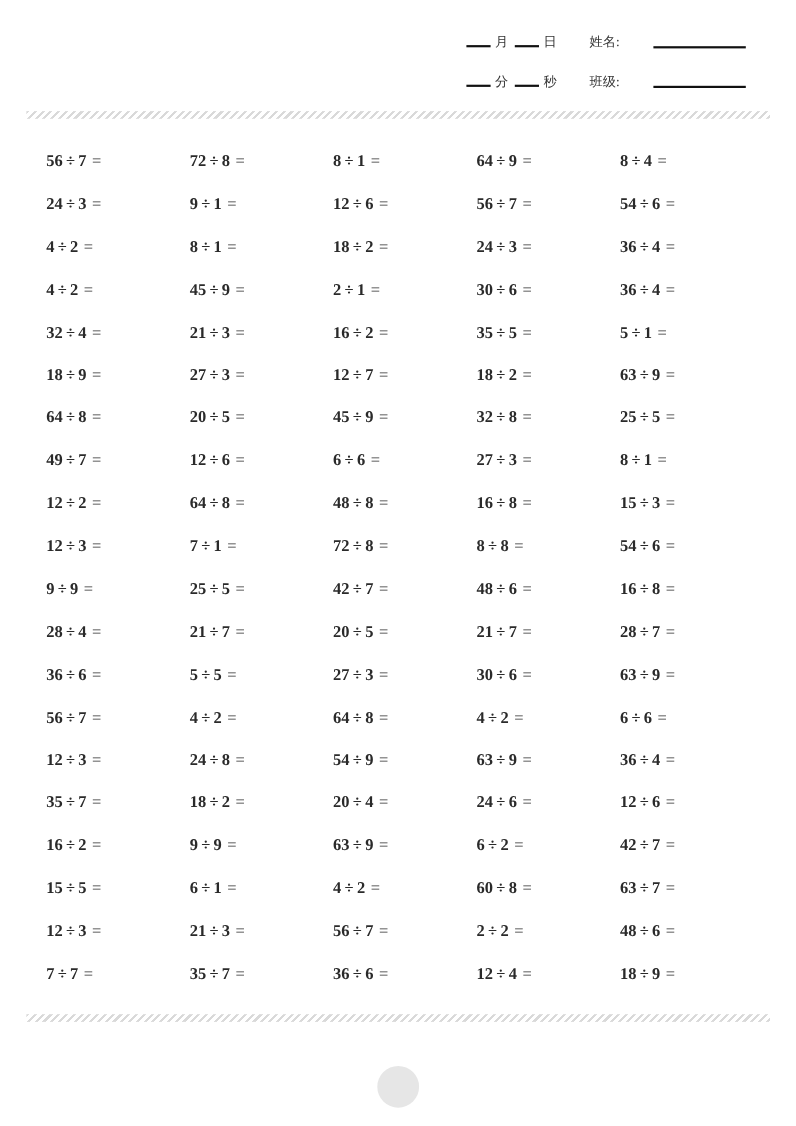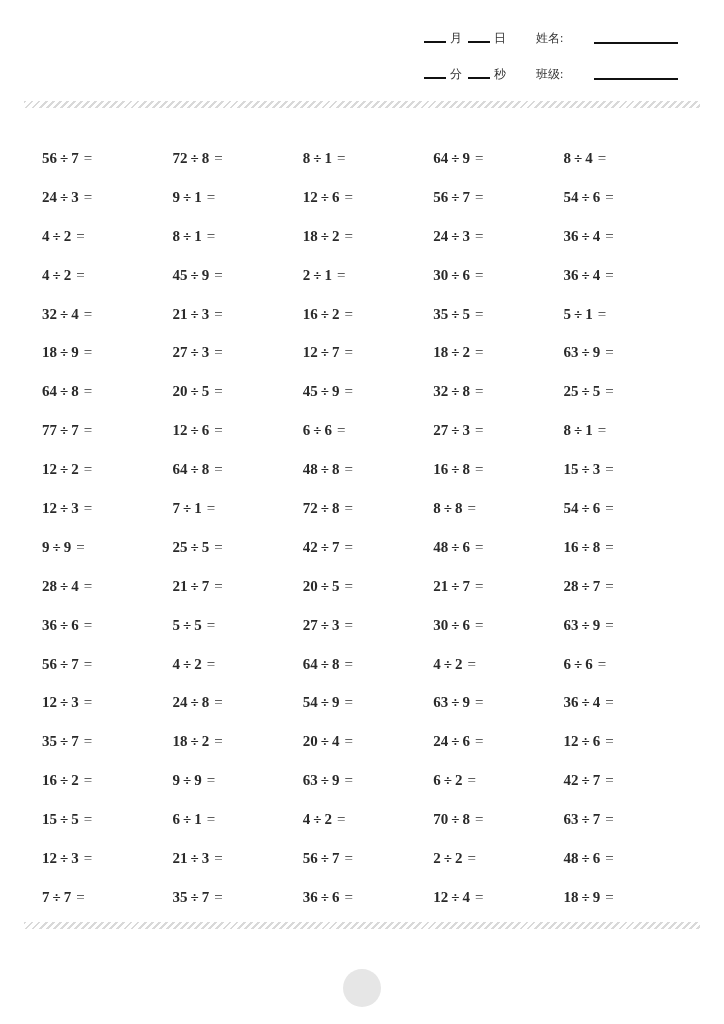--- a/index.html
+++ b/index.html
@@ -16,21 +16,21 @@
   .field { display: flex; align-items: center; margin-left: 26px; gap: 28px; }
   .field-label { display: inline-block; }
   .blank-long { display: inline-block; width: 84px; height: 0; border-bottom: 2px solid #111; margin-left: 3px; position: relative; top: 5px; }
 
   .hatch { position: absolute; left: 24px; width: 676px; height: 7px;
            background: repeating-linear-gradient(135deg, #d9d9d9 0 2px, #ffffff 2px 5px); }
   .hatch.top { top: 101px; }
   .hatch.bottom { top: 922px; }
 
   .grid { position: absolute; left: 42px; top: 139px; width: 660px; }
-  .grid-row { display: flex; height: 38.9px; align-items: center; }
+  .grid-row { display: flex; height: 38.9px; }
   .cell { width: 130.4px; font-size: 15px; font-weight: bold; color: #2a2a2a; white-space: nowrap; }
   .cell .op { margin: 0 3px; }
   .cell .eq { margin-left: 5px; font-weight: normal; }
 
   .page-circle { position: absolute; left: 343px; top: 969px; width: 38px; height: 38px;
                  border-radius: 50%; background: #e6e6e6; }
 </style>
 </head>
 <body>
 
@@ -102,21 +102,21 @@
       <div class="cell"><span class="num">63</span><span class="op">÷</span><span class="num">9</span><span class="eq">=</span></div>
     </div>
     <div class="grid-row">
       <div class="cell"><span class="num">64</span><span class="op">÷</span><span class="num">8</span><span class="eq">=</span></div>
       <div class="cell"><span class="num">20</span><span class="op">÷</span><span class="num">5</span><span class="eq">=</span></div>
       <div class="cell"><span class="num">45</span><span class="op">÷</span><span class="num">9</span><span class="eq">=</span></div>
       <div class="cell"><span class="num">32</span><span class="op">÷</span><span class="num">8</span><span class="eq">=</span></div>
       <div class="cell"><span class="num">25</span><span class="op">÷</span><span class="num">5</span><span class="eq">=</span></div>
     </div>
     <div class="grid-row">
-      <div class="cell"><span class="num">77</span><span class="op">÷</span><span class="num">7</span><span class="eq">=</span></div>
+      <div class="cell"><span class="num">49</span><span class="op">÷</span><span class="num">7</span><span class="eq">=</span></div>
       <div class="cell"><span class="num">12</span><span class="op">÷</span><span class="num">6</span><span class="eq">=</span></div>
       <div class="cell"><span class="num">6</span><span class="op">÷</span><span class="num">6</span><span class="eq">=</span></div>
       <div class="cell"><span class="num">27</span><span class="op">÷</span><span class="num">3</span><span class="eq">=</span></div>
       <div class="cell"><span class="num">8</span><span class="op">÷</span><span class="num">1</span><span class="eq">=</span></div>
     </div>
     <div class="grid-row">
       <div class="cell"><span class="num">12</span><span class="op">÷</span><span class="num">2</span><span class="eq">=</span></div>
       <div class="cell"><span class="num">64</span><span class="op">÷</span><span class="num">8</span><span class="eq">=</span></div>
       <div class="cell"><span class="num">48</span><span class="op">÷</span><span class="num">8</span><span class="eq">=</span></div>
       <div class="cell"><span class="num">16</span><span class="op">÷</span><span class="num">8</span><span class="eq">=</span></div>
@@ -175,21 +175,21 @@
       <div class="cell"><span class="num">16</span><span class="op">÷</span><span class="num">2</span><span class="eq">=</span></div>
       <div class="cell"><span class="num">9</span><span class="op">÷</span><span class="num">9</span><span class="eq">=</span></div>
       <div class="cell"><span class="num">63</span><span class="op">÷</span><span class="num">9</span><span class="eq">=</span></div>
       <div class="cell"><span class="num">6</span><span class="op">÷</span><span class="num">2</span><span class="eq">=</span></div>
       <div class="cell"><span class="num">42</span><span class="op">÷</span><span class="num">7</span><span class="eq">=</span></div>
     </div>
     <div class="grid-row">
       <div class="cell"><span class="num">15</span><span class="op">÷</span><span class="num">5</span><span class="eq">=</span></div>
       <div class="cell"><span class="num">6</span><span class="op">÷</span><span class="num">1</span><span class="eq">=</span></div>
       <div class="cell"><span class="num">4</span><span class="op">÷</span><span class="num">2</span><span class="eq">=</span></div>
-      <div class="cell"><span class="num">70</span><span class="op">÷</span><span class="num">8</span><span class="eq">=</span></div>
+      <div class="cell"><span class="num">60</span><span class="op">÷</span><span class="num">8</span><span class="eq">=</span></div>
       <div class="cell"><span class="num">63</span><span class="op">÷</span><span class="num">7</span><span class="eq">=</span></div>
     </div>
     <div class="grid-row">
       <div class="cell"><span class="num">12</span><span class="op">÷</span><span class="num">3</span><span class="eq">=</span></div>
       <div class="cell"><span class="num">21</span><span class="op">÷</span><span class="num">3</span><span class="eq">=</span></div>
       <div class="cell"><span class="num">56</span><span class="op">÷</span><span class="num">7</span><span class="eq">=</span></div>
       <div class="cell"><span class="num">2</span><span class="op">÷</span><span class="num">2</span><span class="eq">=</span></div>
       <div class="cell"><span class="num">48</span><span class="op">÷</span><span class="num">6</span><span class="eq">=</span></div>
     </div>
     <div class="grid-row">

